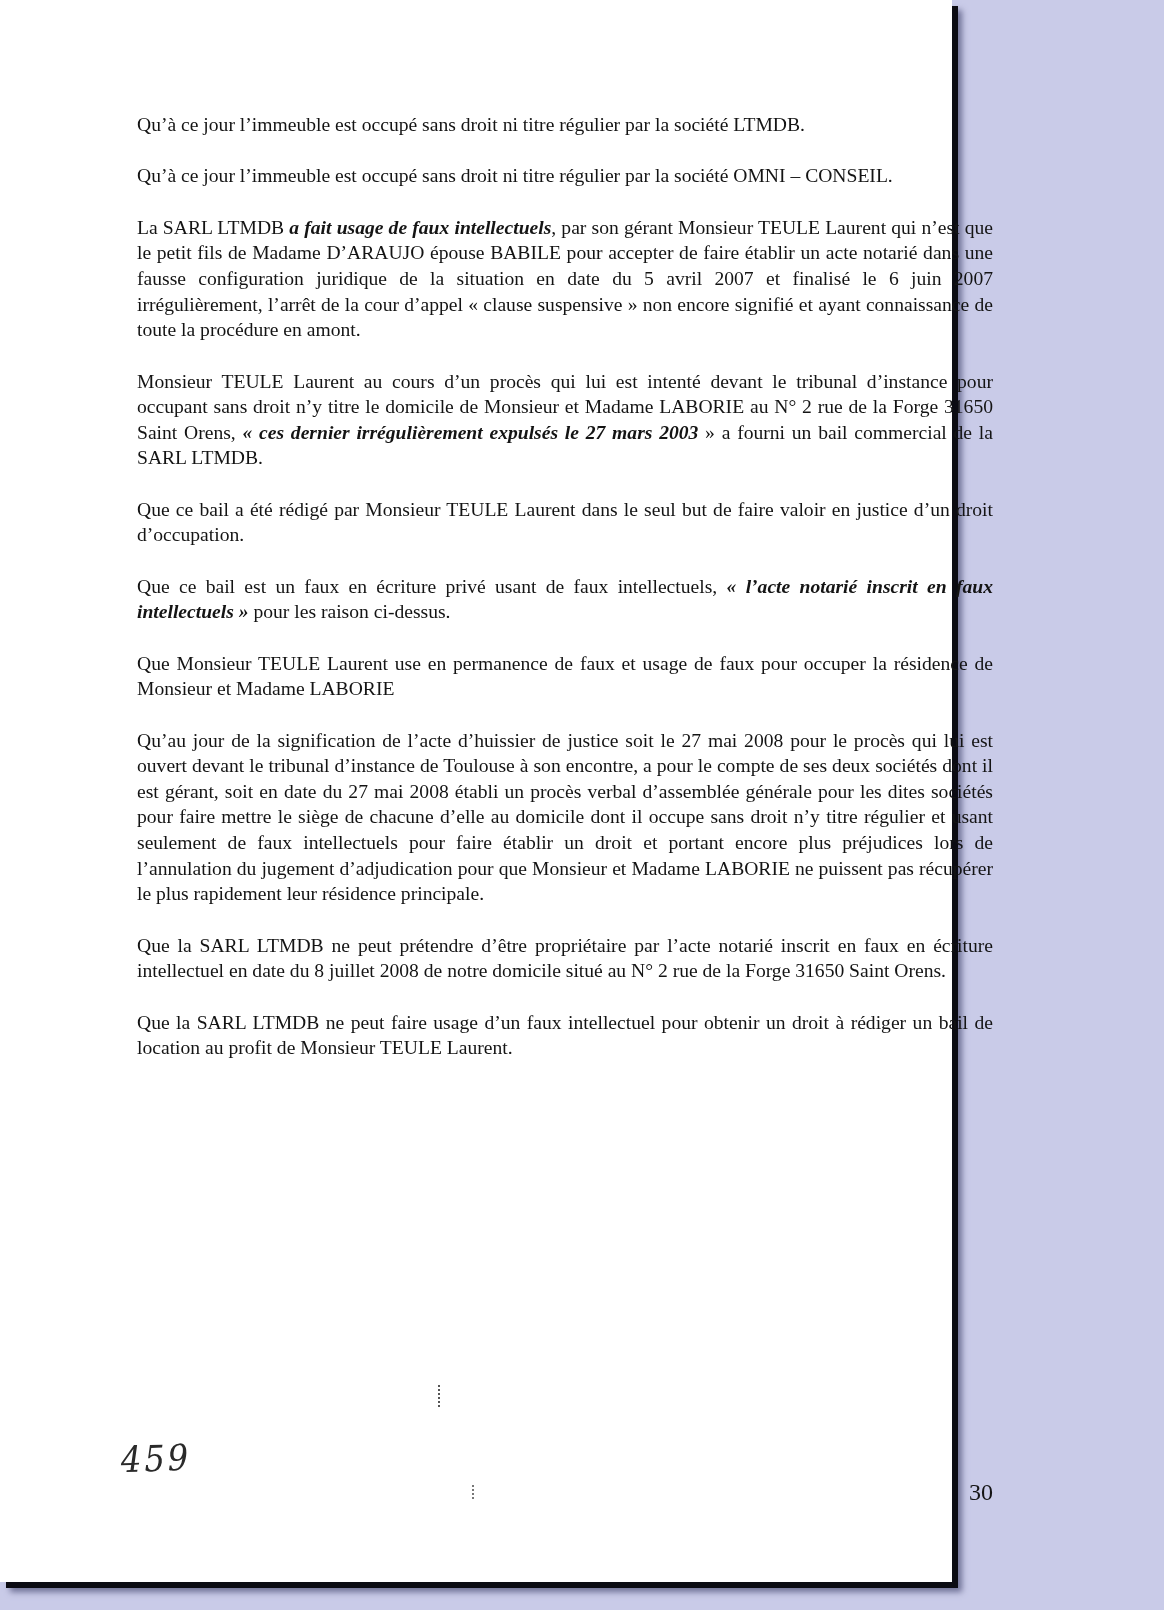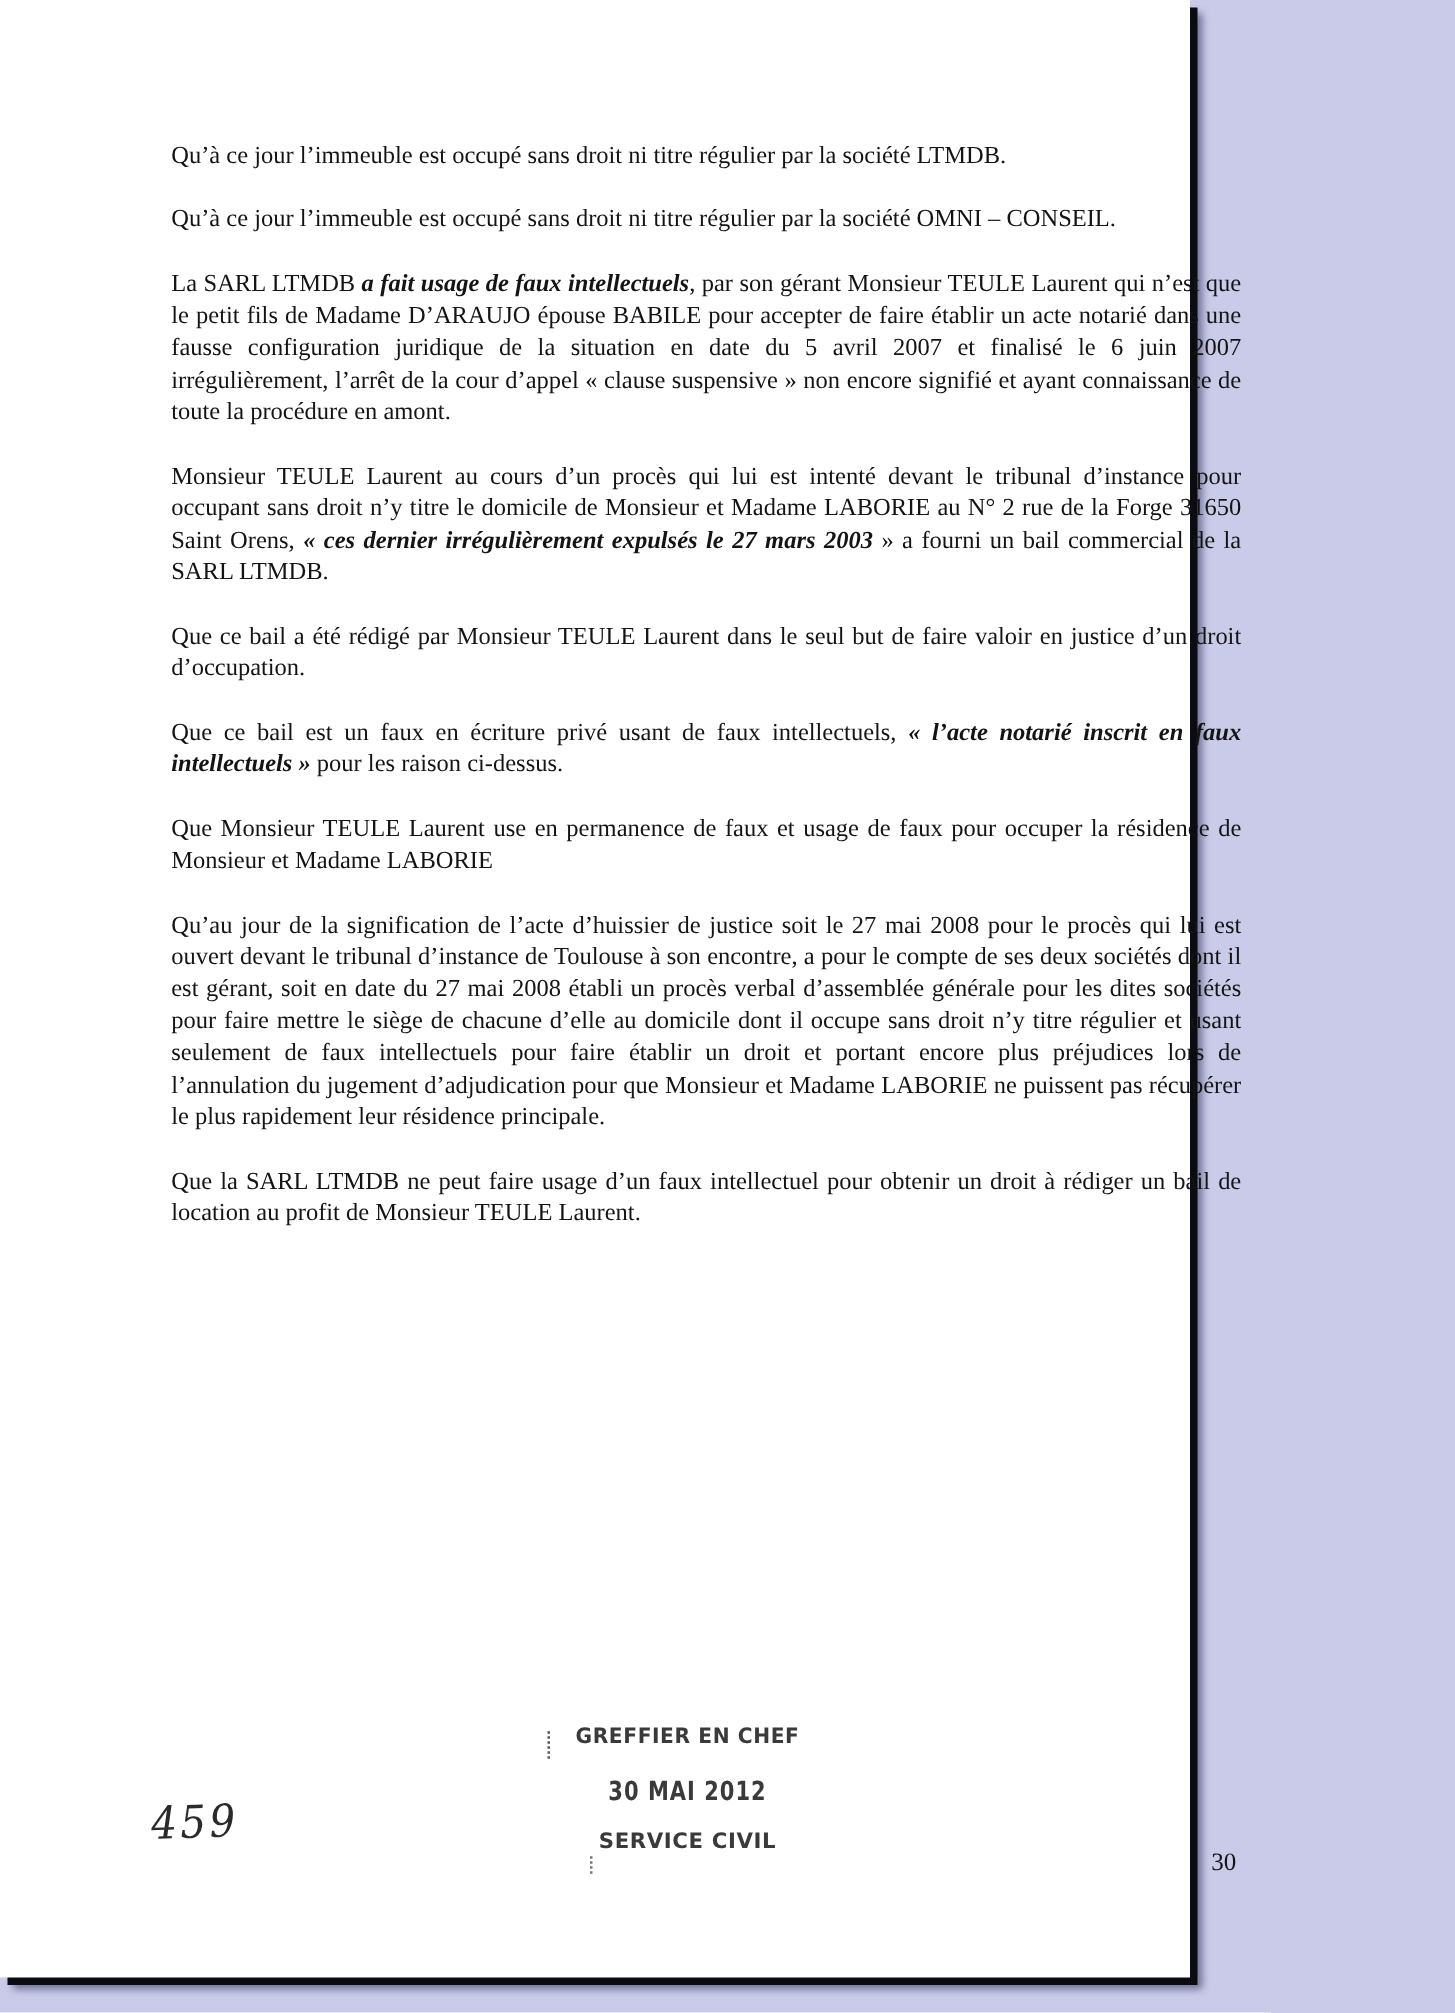--- a/index.html
+++ b/index.html
@@ -51,42 +51,38 @@
     position: absolute; left: 117px; top: 1438px;
     font-family: "DejaVu Serif", serif;
     font-style: italic;
     font-size: 36px;
     color: #2a2a2a;
     letter-spacing: 3px;
     transform: rotate(-2deg) scaleX(0.9);
   }
   .page-number {
     position: absolute; left: 969px; top: 1479px;
-    font-size: 20px; color: #141414;
+    font-size: 24px; color: #141414;
   }
 </style>
 </head>
 <body>
 
 <div class="page">
   <div class="body-text">
     <p><span>Qu’à ce jour l’immeuble est occupé sans droit ni titre régulier par la société LTMDB.</span></p>
     <p><span>Qu’à ce jour l’immeuble est occupé sans droit ni titre régulier par la société OMNI – CONSEIL.</span></p>
     <p><span>La SARL LTMDB </span><span class="bi">a fait usage de faux intellectuels</span><span>, par son gérant Monsieur TEULE Laurent qui n’est que le petit fils de Madame D’ARAUJO épouse BABILE pour accepter de faire établir un acte notarié dans une fausse configuration juridique de la situation en date du 5 avril 2007 et finalisé le 6 juin 2007 irrégulièrement, l’arrêt de la cour d’appel «  clause suspensive » non encore signifié et ayant connaissance de toute la procédure en amont.</span></p>
     <p><span>Monsieur TEULE Laurent au cours d’un procès qui lui est intenté devant le tribunal d’instance pour occupant sans droit n’y titre le domicile de Monsieur et Madame LABORIE au N° 2 rue de la Forge 31650 Saint Orens, </span><span class="bi">« ces dernier irrégulièrement expulsés le 27 mars 2003</span><span> » a fourni un bail commercial de la SARL LTMDB.</span></p>
     <p><span>Que ce bail a été rédigé par Monsieur TEULE Laurent dans le seul but de faire valoir en justice d’un droit d’occupation.</span></p>
     <p><span>Que ce bail est un faux en écriture privé usant de faux intellectuels, </span><span class="bi">« l’acte notarié inscrit en faux intellectuels »</span><span> pour les raison ci-dessus.</span></p>
     <p><span>Que Monsieur TEULE Laurent use en permanence de faux et usage de faux pour occuper la résidence de Monsieur et Madame LABORIE</span></p>
     <p><span>Qu’au jour de la signification de l’acte d’huissier de justice soit le 27 mai 2008 pour le procès qui lui est ouvert devant le tribunal d’instance de Toulouse à son encontre, a pour le compte de ses deux sociétés dont il est gérant, soit en date du 27 mai 2008 établi un procès verbal d’assemblée générale pour les dites sociétés pour faire mettre le siège de chacune d’elle au domicile dont il occupe sans droit n’y titre régulier et usant seulement de faux intellectuels pour faire établir un droit et portant encore plus préjudices lors de l’annulation du jugement d’adjudication pour que Monsieur et Madame LABORIE ne puissent pas récupérer le plus rapidement leur résidence principale.</span></p>
+    <p><span>Que la SARL LTMDB ne peut prétendre d’être propriétaire par l’acte notarié inscrit en faux en écriture intellectuel en date du 8 juillet 2008 de notre domicile situé au N° 2 rue de la Forge 31650 Saint Orens.</span></p>
     <p><span>Que la SARL LTMDB ne peut faire usage d’un faux intellectuel pour obtenir un droit à rédiger un bail de location au profit de Monsieur TEULE Laurent.</span></p>
   </div>
 
   <div class="stamp-dots"></div>
   <div class="stamp-dots2"></div>
-  <div class="stamp">
-    <div class="l1">GREFFIER EN CHEF</div>
-    <div class="l2">30 MAI 2012</div>
-    <div class="l3">SERVICE CIVIL</div>
-  </div>
 
   <div class="handwritten">459</div>
   <div class="page-number">30</div>
 </div>
 
 </body></html>

